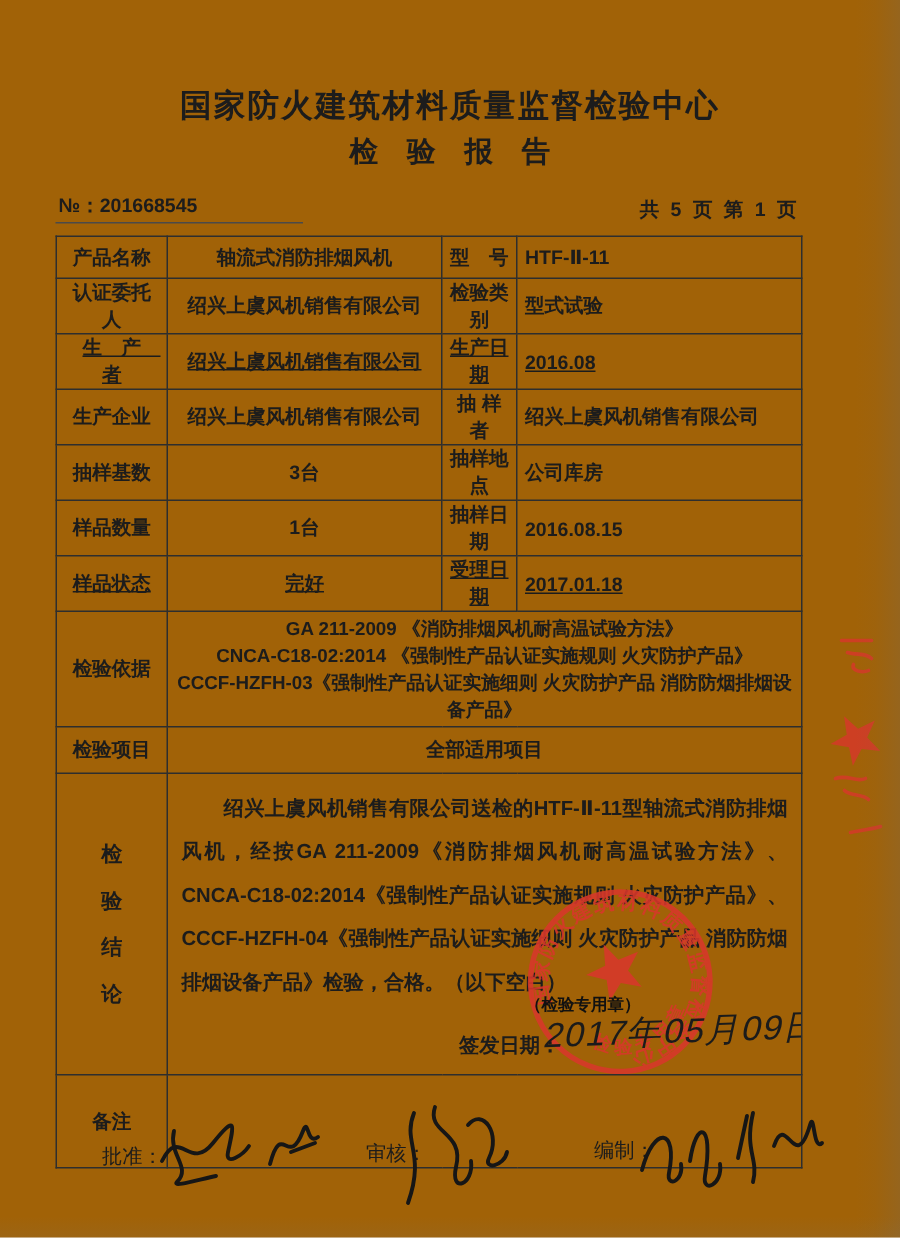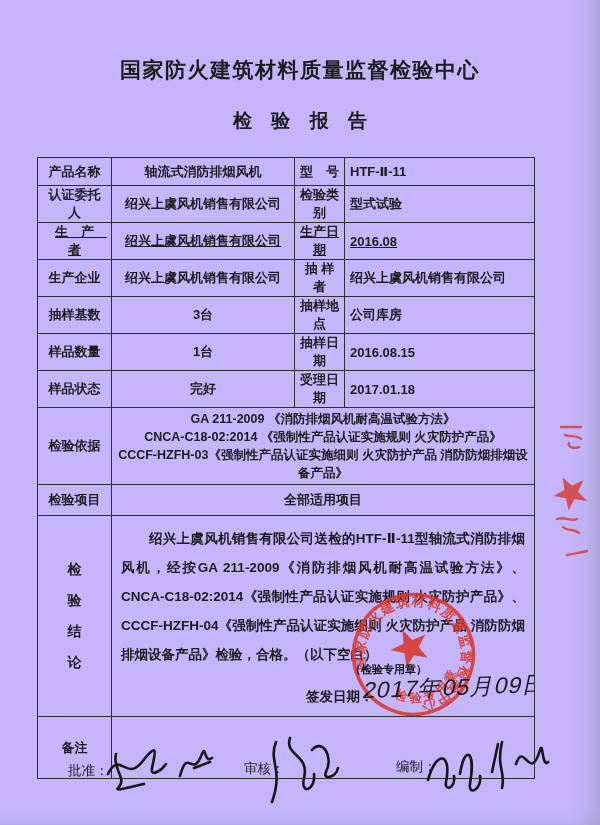--- a/index.html
+++ b/index.html
@@ -1,39 +1,39 @@
 <!DOCTYPE html>
 <html><head>
 <meta charset="utf-8">
 <style>
   html,body{margin:0;padding:0;background:#e8e8e6;}
   .page{
     position:relative;width:600px;height:825px;margin:0 auto;
-    background:#c4b5fd;overflow:hidden;
+    background:#a16207;overflow:hidden;
     font-family:"Liberation Sans","DejaVu Sans",sans-serif;
     color:#1c1c1c;
   }
   
   .page::after{
     content:"";position:absolute;top:0;right:0;width:30px;height:100%;
     background:linear-gradient(to left,rgba(110,110,108,0.22),rgba(110,110,108,0.05) 55%,transparent);
     pointer-events:none;
   }
   .page::before{
     content:"";position:absolute;left:0;bottom:0;width:100%;height:14px;
     background:linear-gradient(to top,rgba(120,120,118,0.12),transparent);
     pointer-events:none;
   }
 
   .org-name{
     position:absolute;top:56px;left:0;width:100%;text-align:center;
     font-size:21px;font-weight:700;letter-spacing:1.5px;
   }
   .report-title{
-    position:absolute;top:108px;left:0;width:100%;text-align:center;
+    position:absolute;top:88px;left:0;width:100%;text-align:center;
     font-size:19px;font-weight:700;letter-spacing:7px;text-indent:7px;
   }
   .meta-row{
     position:absolute;top:128px;left:37px;width:496px;
     display:flex;justify-content:space-between;align-items:flex-end;
     font-size:13px;font-weight:700;
   }
   .report-no-wrap{border-bottom:1.5px solid #4a4a4a;padding:0 70px 2px 2px;}
   .pagination{letter-spacing:2px;}
 
@@ -82,20 +82,24 @@
   .sig-prepare{left:418px;top:-12px;}
 </style>
 </head>
 <body>
 
 <div class="page">
 
   <div class="org-name">国家防火建筑材料质量监督检验中心</div>
   <div class="report-title">检 验 报 告</div>
 
+  <div class="meta-row">
+    <span class="report-no-wrap"><span>№：</span><span>201668545</span></span>
+    <span class="pagination">共 5 页 第 1 页</span>
+  </div>
 
   <table class="report">
     <colgroup>
       <col style="width:74px">
         <col style="width:183px">
         <col style="width:50px">
         <col style="width:190px">
     </colgroup>
     <tbody id="info-body">
         <tr style="height: 28px;">
@@ -127,21 +131,21 @@
           <td class="val">3台</td>
           <td class="lab">抽样地点</td>
           <td class="val2">公司库房</td>
         </tr>
         <tr style="height: 30px;">
           <td class="lab">样品数量</td>
           <td class="val">1台</td>
           <td class="lab">抽样日期</td>
           <td class="val2">2016.08.15</td>
         </tr>
-        <tr style="height: 31px;">
+        <tr style="height: 31px; text-decoration: underline;">
           <td class="lab">样品状态</td>
           <td class="val">完好</td>
           <td class="lab">受理日期</td>
           <td class="val2">2017.01.18</td>
         </tr>
       </tbody>
     <tbody>
       <tr class="basis-row">
         <td class="lab">检验依据</td>
         <td class="val" colspan="3">

